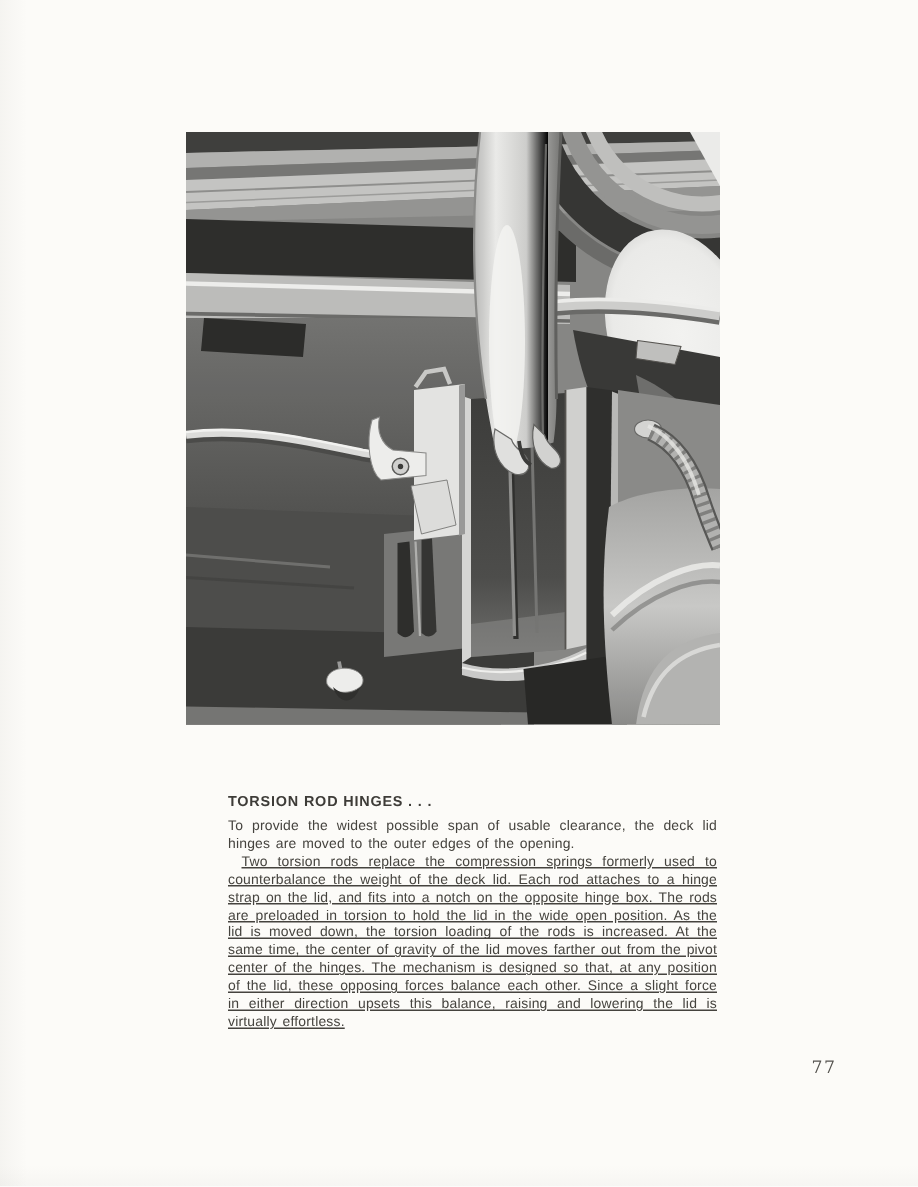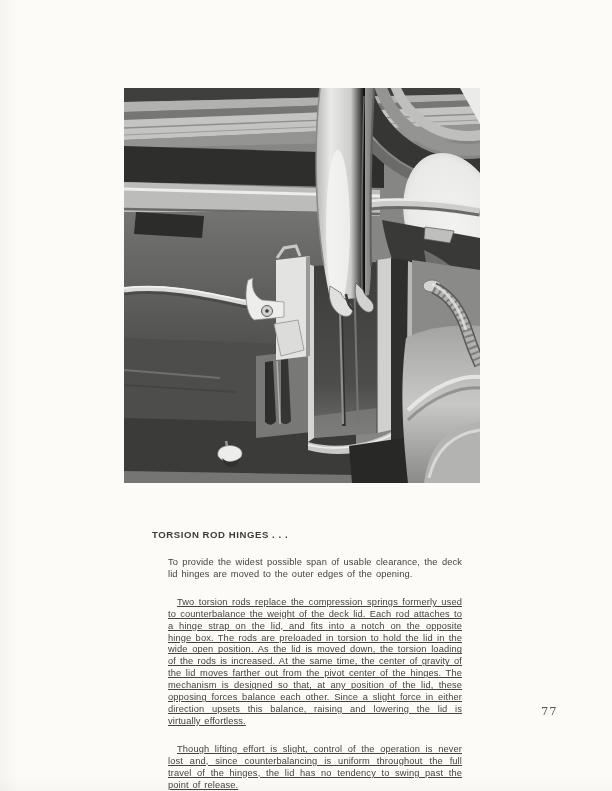--- a/index.html
+++ b/index.html
@@ -29,21 +29,21 @@
     position:absolute;left:152px;top:529px;width:326px;
     color:#44423d;
   }
   .heading{
     margin:0 0 4px 0;
     font-size:9.6px;line-height:12px;
     font-weight:700;letter-spacing:.55px;
     color:#3e3c38;
   }
   .para{
-    margin:16px;
+    margin:0;
     font-size:9.3px;line-height:11.9px;
     text-align:justify;
     letter-spacing:.12px;word-spacing:1.05px;
     color:#45433e;
   }
   .para.indent{text-indent:9px;text-decoration:underline;}
   .page-number{
     position:absolute;left:541px;top:704px;
     font-family:"DejaVu Serif", serif;
     font-size:11.5px;color:#55534f;letter-spacing:1px;
@@ -224,18 +224,17 @@
         <path d="M2,8 C8,14 16,13 20,8 C16,20 6,20 2,8 Z" fill="#2e2e2c"></path>
         <path d="M7,-4 L6,-9" stroke="#9a9a98" stroke-width="2.5"></path>
       </g>
     </svg>
   </div>
 
   <div class="article">
     <h2 class="heading">TORSION ROD HINGES . . .</h2>
     <p class="para">To provide the widest possible span of usable clearance, the deck lid hinges are moved to the outer edges of the opening.</p>
     <p class="para indent">Two torsion rods replace the compression springs formerly used to counterbalance the weight of the deck lid. Each rod attaches to a hinge strap on the lid, and fits into a notch on the opposite hinge box. The rods are preloaded in torsion to hold the lid in the wide open position. As the lid is moved down, the torsion loading of the rods is increased. At the same time, the center of gravity of the lid moves farther out from the pivot center of the hinges. The mechanism is designed so that, at any position of the lid, these opposing forces balance each other. Since a slight force in either direction upsets this balance, raising and lowering the lid is virtually effortless.</p>
-    <p class="para indent">Though lifting effort is slight, control of the operation is never lost and, since counterbalancing is uniform throughout the full travel of the hinges, the lid has no tendency to swing past the point of release.</p>
   </div>
 
   <div class="page-number">77</div>
 
 </div>
 
 </body></html>

